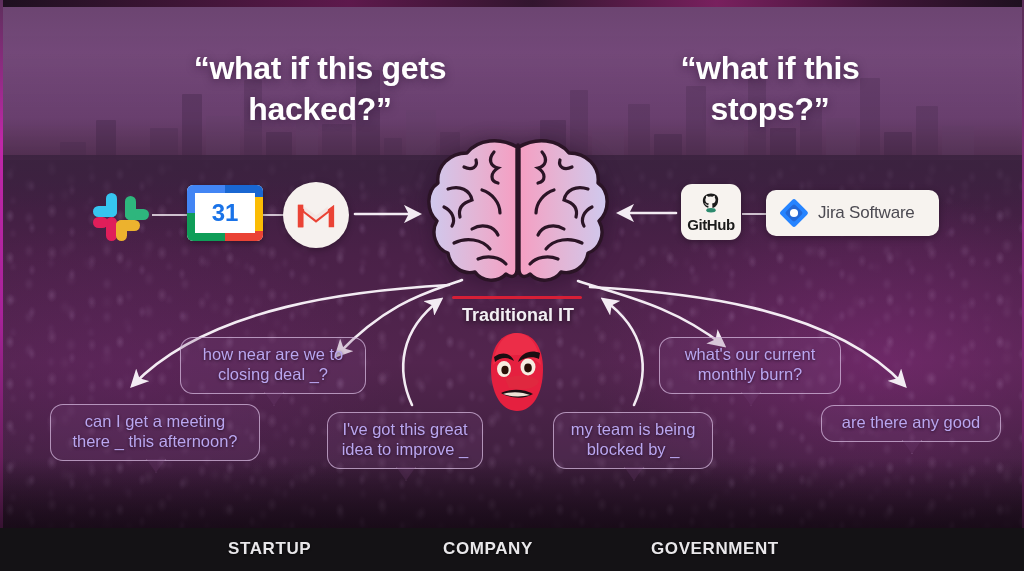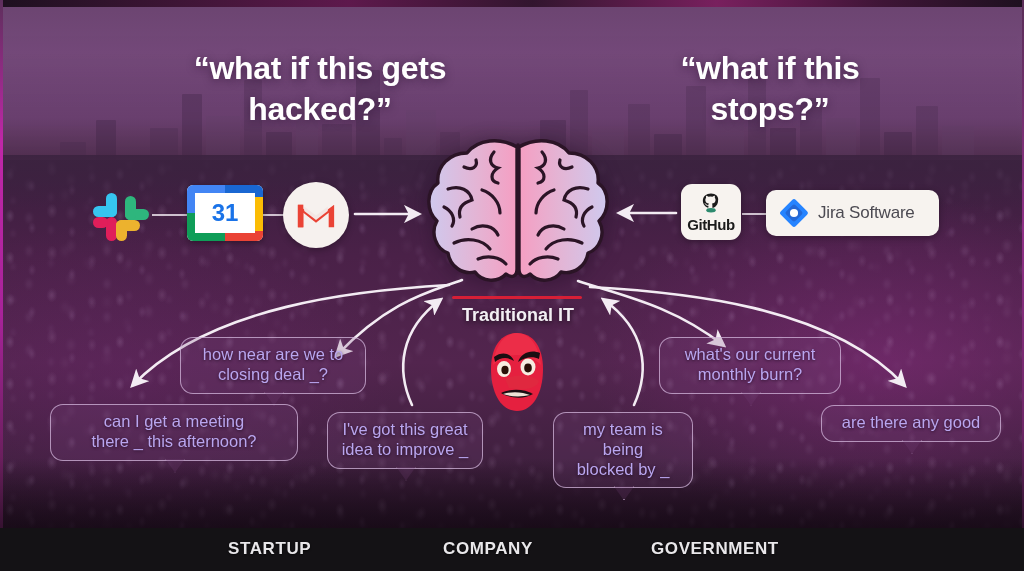--- a/index.html
+++ b/index.html
@@ -353,31 +353,31 @@
       <path d="M412 405 C396 370 400 330 440 300"></path>
       <path d="M634 405 C650 370 646 330 604 300"></path>
     </g>
   </svg>
 
   <div class="bubble" style="left:180px;top:337px;width:186px;">
     <div>how near are we to</div>
     <div>closing deal _?</div>
   </div>
 
-  <div class="bubble" style="left:50px;top:404px;width:248px;">
+  <div class="bubble" style="left:50px;top:404px;width:210px;">
     <div>can I get a meeting</div>
     <div>there _ this afternoon?</div>
   </div>
 
   <div class="bubble" style="left:327px;top:412px;width:156px;">
     <div>I've got this great</div>
     <div>idea to improve _</div>
   </div>
 
-  <div class="bubble" style="left:553px;top:412px;width:140px;">
+  <div class="bubble" style="left:553px;top:412px;width:160px;">
     <div>my team is being</div>
     <div>blocked by _</div>
   </div>
 
   <div class="bubble" style="left:659px;top:337px;width:182px;">
     <div>what's our current</div>
     <div>monthly burn?</div>
   </div>
 
   <div class="bubble" style="left:821px;top:405px;width:180px;">

